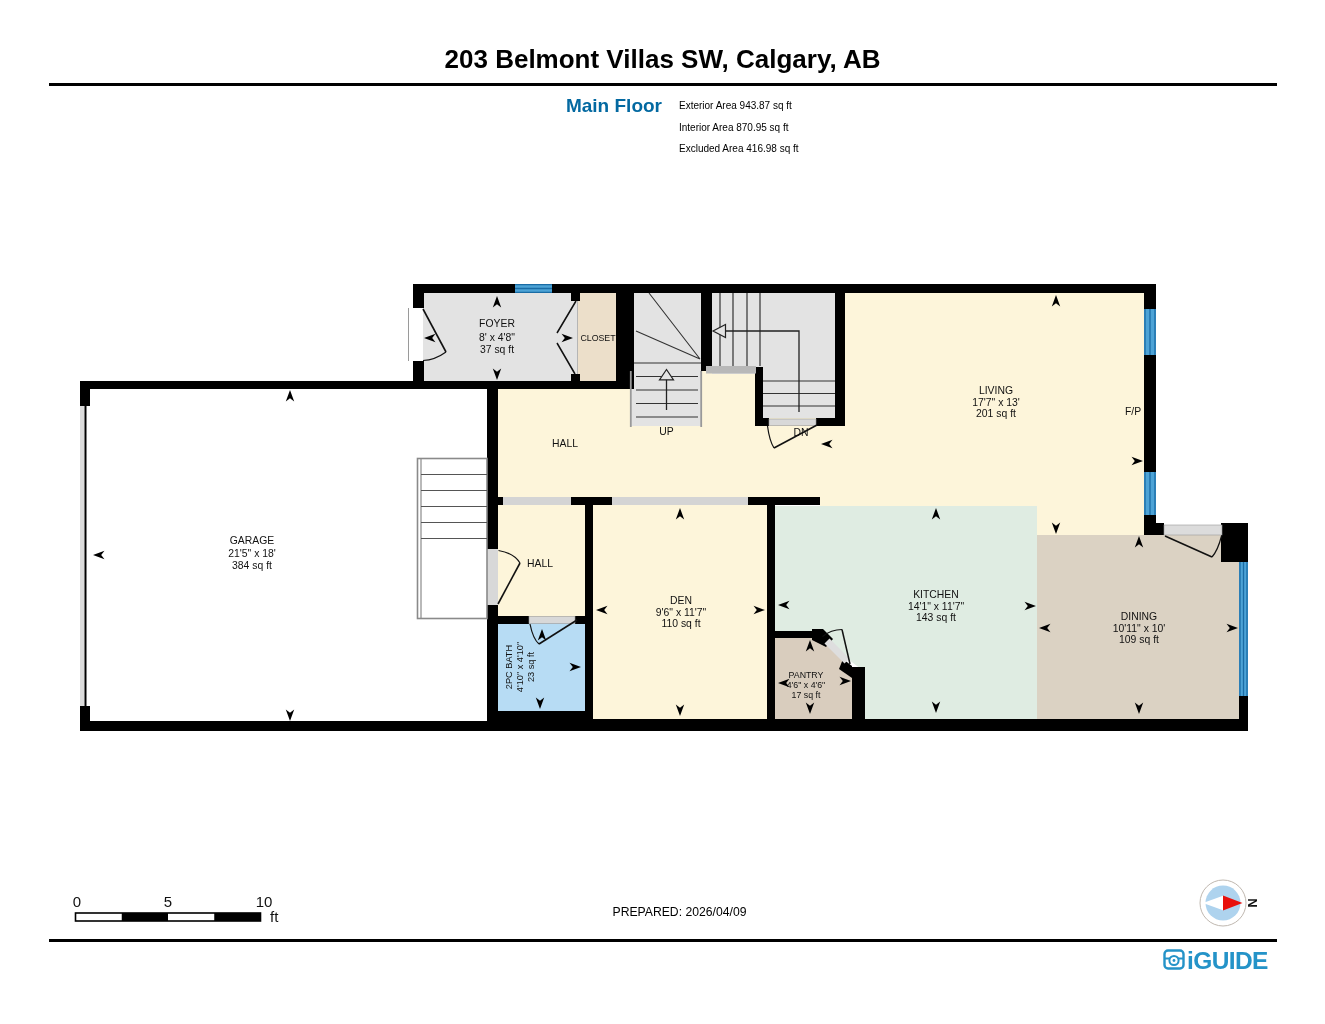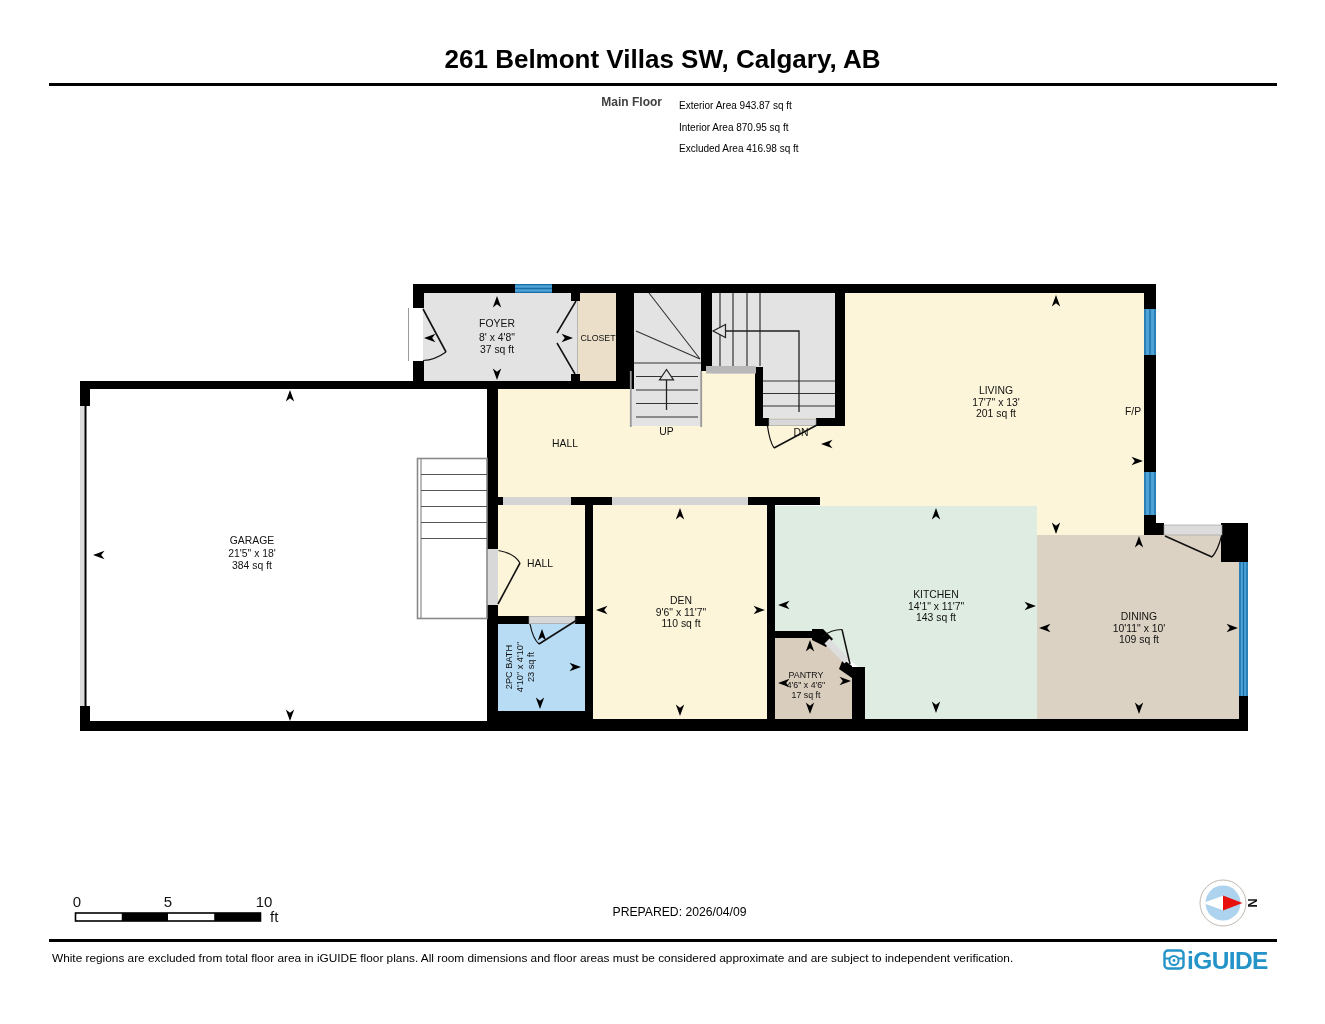--- a/index.html
+++ b/index.html
@@ -1,43 +1,42 @@
 <!DOCTYPE html>
 <html><head>
 <meta charset="utf-8">
 <style>
   html,body{margin:0;padding:0;background:#fff;}
   .page{position:relative;width:1325px;height:1024px;background:#fff;font-family:"Liberation Sans",sans-serif;overflow:hidden;}
   .title{position:absolute;left:0;top:44px;width:1325px;text-align:center;font-size:26px;font-weight:bold;color:#000;}
   .hr1{position:absolute;left:49px;top:83px;width:1228px;height:2.5px;background:#000;}
-  .mf{position:absolute;left:0;top:95px;width:662px;text-align:right;font-size:12px;font-weight:bold;color:#404040;}
+  .mf{position:absolute;left:0;top:95px;width:662px;text-align:right;font-size:19px;font-weight:bold;color:#0369a1;}
   .areas{position:absolute;left:679px;top:95px;font-size:10px;color:#000;line-height:21.5px;}
   .prep{position:absolute;left:0;top:905px;width:1325px;text-align:center;font-size:12.2px;color:#000;margin-left:17px;}
   .hr2{position:absolute;left:49px;top:939px;width:1228px;height:2.5px;background:#000;}
   .disc{position:absolute;left:52px;top:951px;font-size:11.83px;color:#000;}
   svg{position:absolute;left:0;top:0;}
   text{font-family:"Liberation Sans",sans-serif;fill:#111;}
 </style>
 </head>
 <body>
 <div class="page">
 
-  <div class="title">261 Belmont Villas SW, Calgary, AB</div>
+  <div class="title">203 Belmont Villas SW, Calgary, AB</div>
 
   <div class="hr1"></div>
 
   <div class="mf">Main Floor</div>
 
   <div class="areas">Exterior Area 943.87 sq ft<br>Interior Area 870.95 sq ft<br>Excluded Area 416.98 sq ft</div>
 
   <div class="prep">PREPARED: 2026/04/09</div>
 
   <div class="hr2"></div>
 
-  <div class="disc">White regions are excluded from total floor area in iGUIDE floor plans. All room dimensions and floor areas must be considered approximate and are subject to independent verification.</div>
   <svg width="1325" height="1024" viewBox="0 0 1325 1024">
     <defs>
       <path id="ar" d="M0,0 L-11.5,-4.2 L-8.2,0 L-11.5,4.2 Z" fill="#000"></path>
     </defs>
 
     <rect x="90" y="388" width="397" height="333" fill="#ffffff"></rect>
 
     <rect x="423" y="293" width="154" height="88" fill="#e3e3e3"></rect>
 
     <rect x="577" y="293" width="39" height="88" fill="#ecdfca"></rect>

